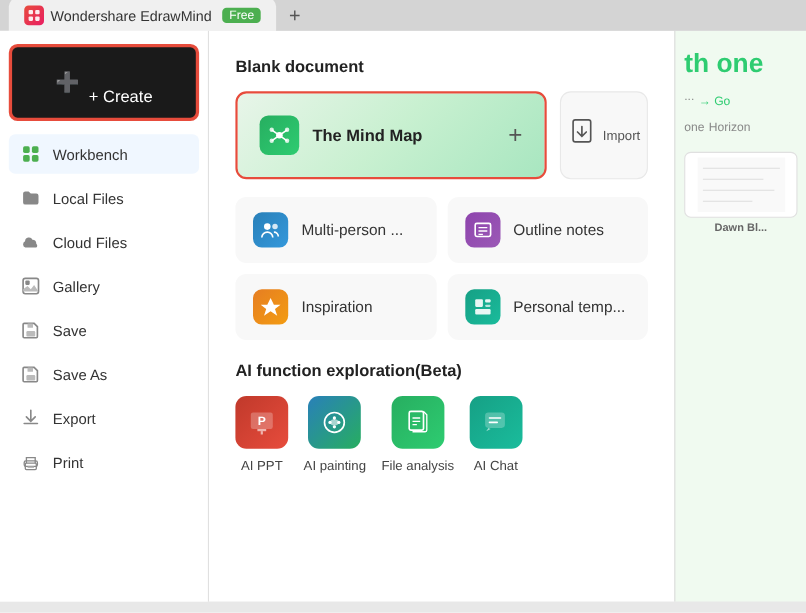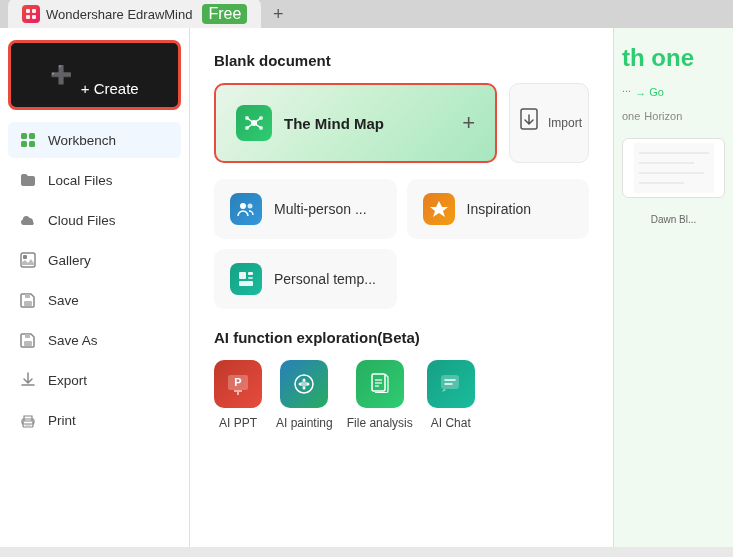--- a/index.html
+++ b/index.html
@@ -312,22 +312,23 @@
       align-items: center;
       justify-content: center;
       font-size: 10px;
       color: #aaa;
       border: 1px solid #e0e0e0;
     }
 
     .template-label {
       font-size: 10px;
       color: #666;
-      margin-top: 16px;
+      margin-top: 4px;
       text-align: center;
+      font-weight: bold;
     }
 
     
     .icon-green-mind {
       background: linear-gradient(135deg, #27ae60, #2ecc71);
     }
     .icon-blue-multi {
       background: linear-gradient(135deg, #2980b9, #3498db);
     }
     .icon-purple-outline {
@@ -360,21 +361,21 @@
   <div class="tab">
     <div class="tab-icon">
       <svg width="12" height="12" viewBox="0 0 12 12" fill="none">
         <rect x="1" y="1" width="4" height="4" rx="1" fill="white" opacity="0.9"></rect>
         <rect x="7" y="1" width="4" height="4" rx="1" fill="white" opacity="0.9"></rect>
         <rect x="1" y="7" width="4" height="4" rx="1" fill="white" opacity="0.9"></rect>
         <rect x="7" y="7" width="4" height="4" rx="1" fill="white" opacity="0.9"></rect>
       </svg>
     </div>
     <span>Wondershare EdrawMind</span>
-    <span class="tab-close" style="background:#4CAF50;color:white;border-radius:4px;padding:1px 6px;font-size:16px;margin-left:4px;text-align:center;">Free</span>
+    <span class="tab-close" style="background:#4CAF50;color:white;border-radius:4px;padding:1px 6px;font-size:11px;margin-left:4px;text-align:center;">Free</span>
   </div>
   <button class="new-tab-btn">+</button>
 </div>
 
 <div class="main-layout">
 
   <div class="sidebar">
 
     <button class="create-btn">
       <span style="font-size:18px;">➕</span>
@@ -511,20 +512,31 @@
             <svg width="20" height="20" viewBox="0 0 20 20" fill="none">
               <circle cx="7" cy="7" r="3" fill="white"></circle>
               <circle cx="14" cy="7" r="2.5" fill="white" opacity="0.8"></circle>
               <path d="M2 17c0-3 2.5-5 5-5s5 2 5 5" stroke="white" stroke-width="1.5" fill="none"></path>
               <path d="M13 12c2 0 4 1.5 4 4" stroke="white" stroke-width="1.5" fill="none"></path>
             </svg>
           </div>
           <span>Multi-person ...</span>
         </div>
 
+        <div class="feature-card">
+          <div class="feature-icon icon-purple-outline">
+            <svg width="20" height="20" viewBox="0 0 20 20" fill="none">
+              <rect x="3" y="4" width="14" height="12" rx="1.5" stroke="white" stroke-width="1.5" fill="none"></rect>
+              <line x1="6" y1="8" x2="14" y2="8" stroke="white" stroke-width="1.2"></line>
+              <line x1="6" y1="11" x2="14" y2="11" stroke="white" stroke-width="1.2"></line>
+              <line x1="6" y1="14" x2="10" y2="14" stroke="white" stroke-width="1.2"></line>
+            </svg>
+          </div>
+          <span>Outline notes</span>
+        </div>
 
         <div class="feature-card">
           <div class="feature-icon icon-yellow-inspire">
             <svg width="20" height="20" viewBox="0 0 20 20" fill="none">
               <polygon points="10,2 13,8 19,8 14,12 16,18 10,14 4,18 6,12 1,8 7,8" fill="white"></polygon>
             </svg>
           </div>
           <span>Inspiration</span>
         </div>
 

